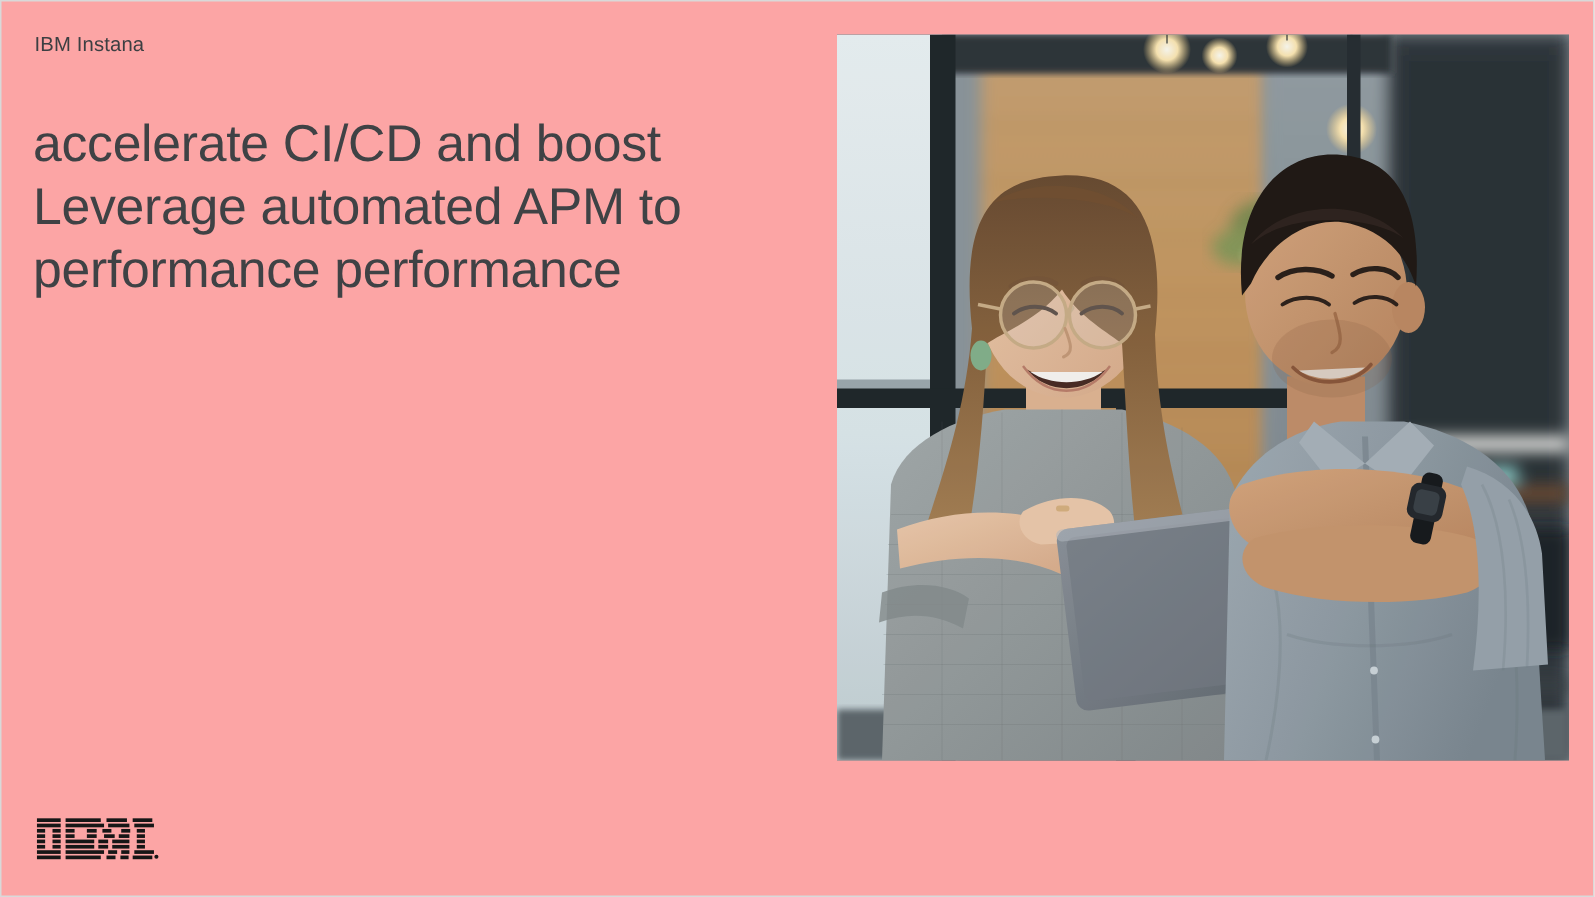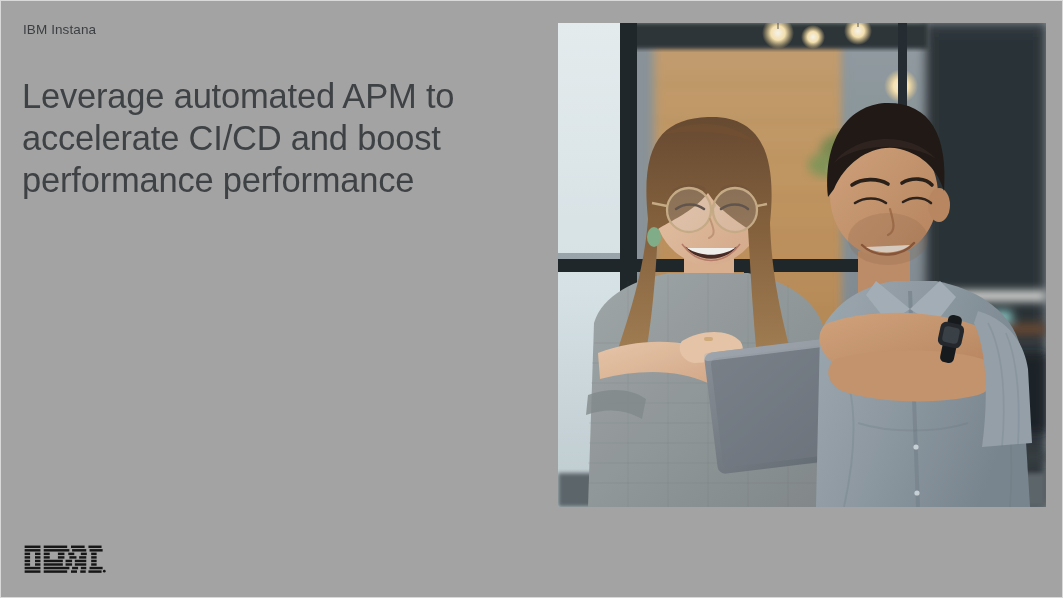--- a/index.html
+++ b/index.html
@@ -9,21 +9,21 @@
     height: 598px;
     background: #ffffff;
     font-family: "Liberation Sans", "DejaVu Sans", sans-serif;
     overflow: hidden;
   }
 
   #slide {
     position: relative;
     width: 1063px;
     height: 598px;
-    background: #a3a3a3;
+    background: #fca5a5;
     border: 1px solid #d9d9d9;
     overflow: hidden;
   }
 
   
   #brand-eyebrow {
     position: absolute;
     left: 22px;
     top: 20px;
     font-size: 13.5px;
@@ -71,22 +71,22 @@
   #ibm-logo svg { display:block; width:100%; height:100%; }
 </style>
 </head>
 <body>
 
 <div id="slide">
 
   <div id="brand-eyebrow">IBM Instana</div>
 
   <h1 id="slide-title">
+    <span class="tline">accelerate CI/CD and boost</span>
     <span class="tline">Leverage automated APM to</span>
-    <span class="tline">accelerate CI/CD and boost</span>
     <span class="tline">performance performance</span>
   </h1>
 
   <div id="hero-photo">
     <svg viewBox="0 0 488 484" preserveAspectRatio="xMidYMid slice" aria-hidden="true">
       <defs>
         <linearGradient id="gWin" x1="0" y1="0" x2="0" y2="1">
           <stop offset="0" stop-color="#eef5f6"></stop>
           <stop offset="0.55" stop-color="#dfeaed"></stop>
           <stop offset="1" stop-color="#c6d2d6"></stop>

